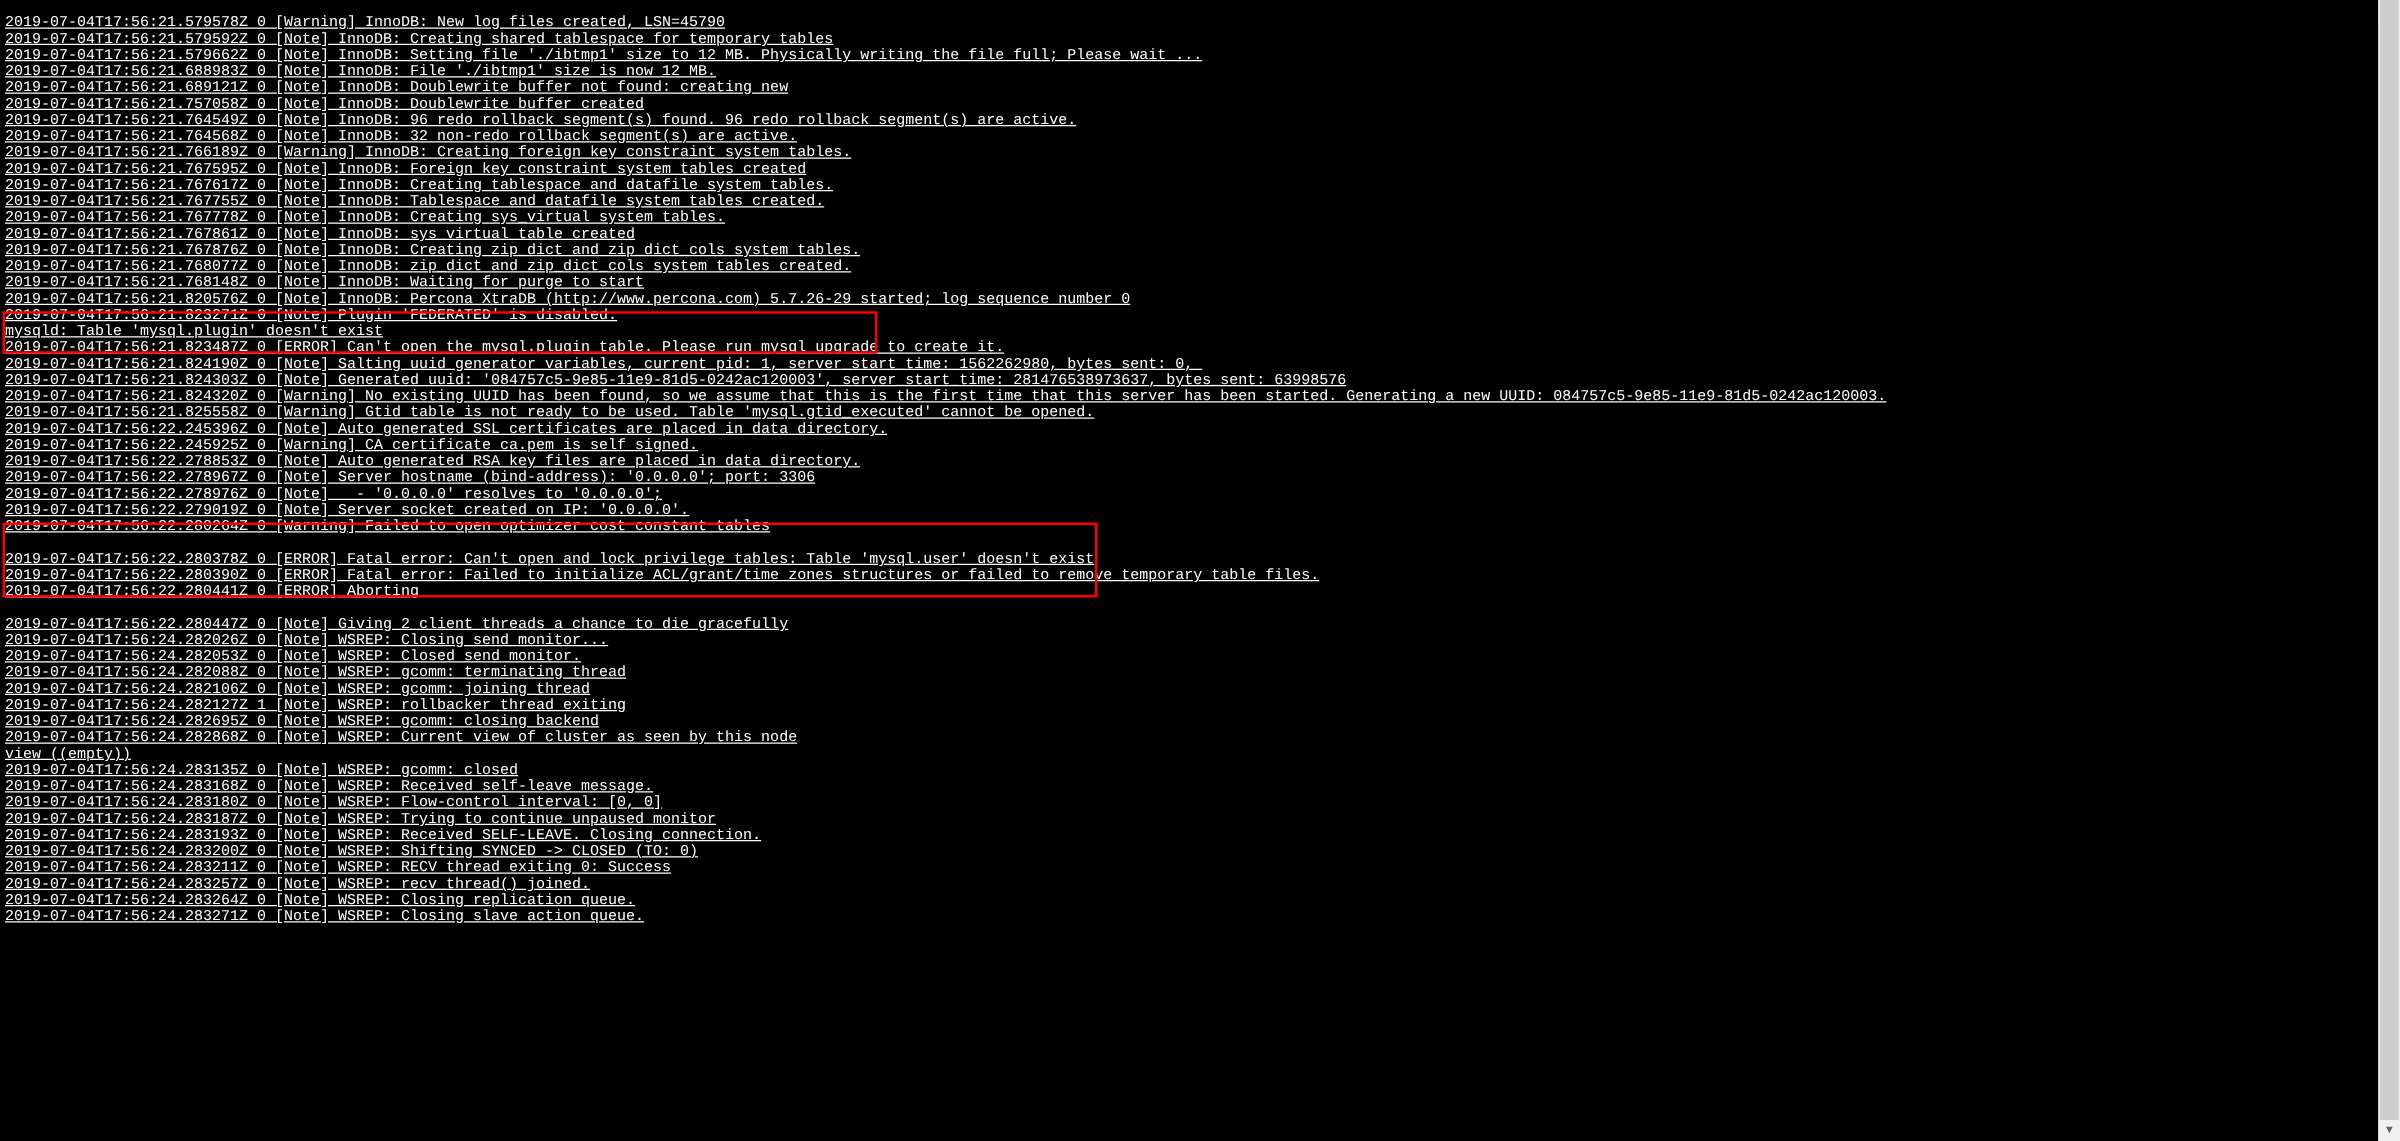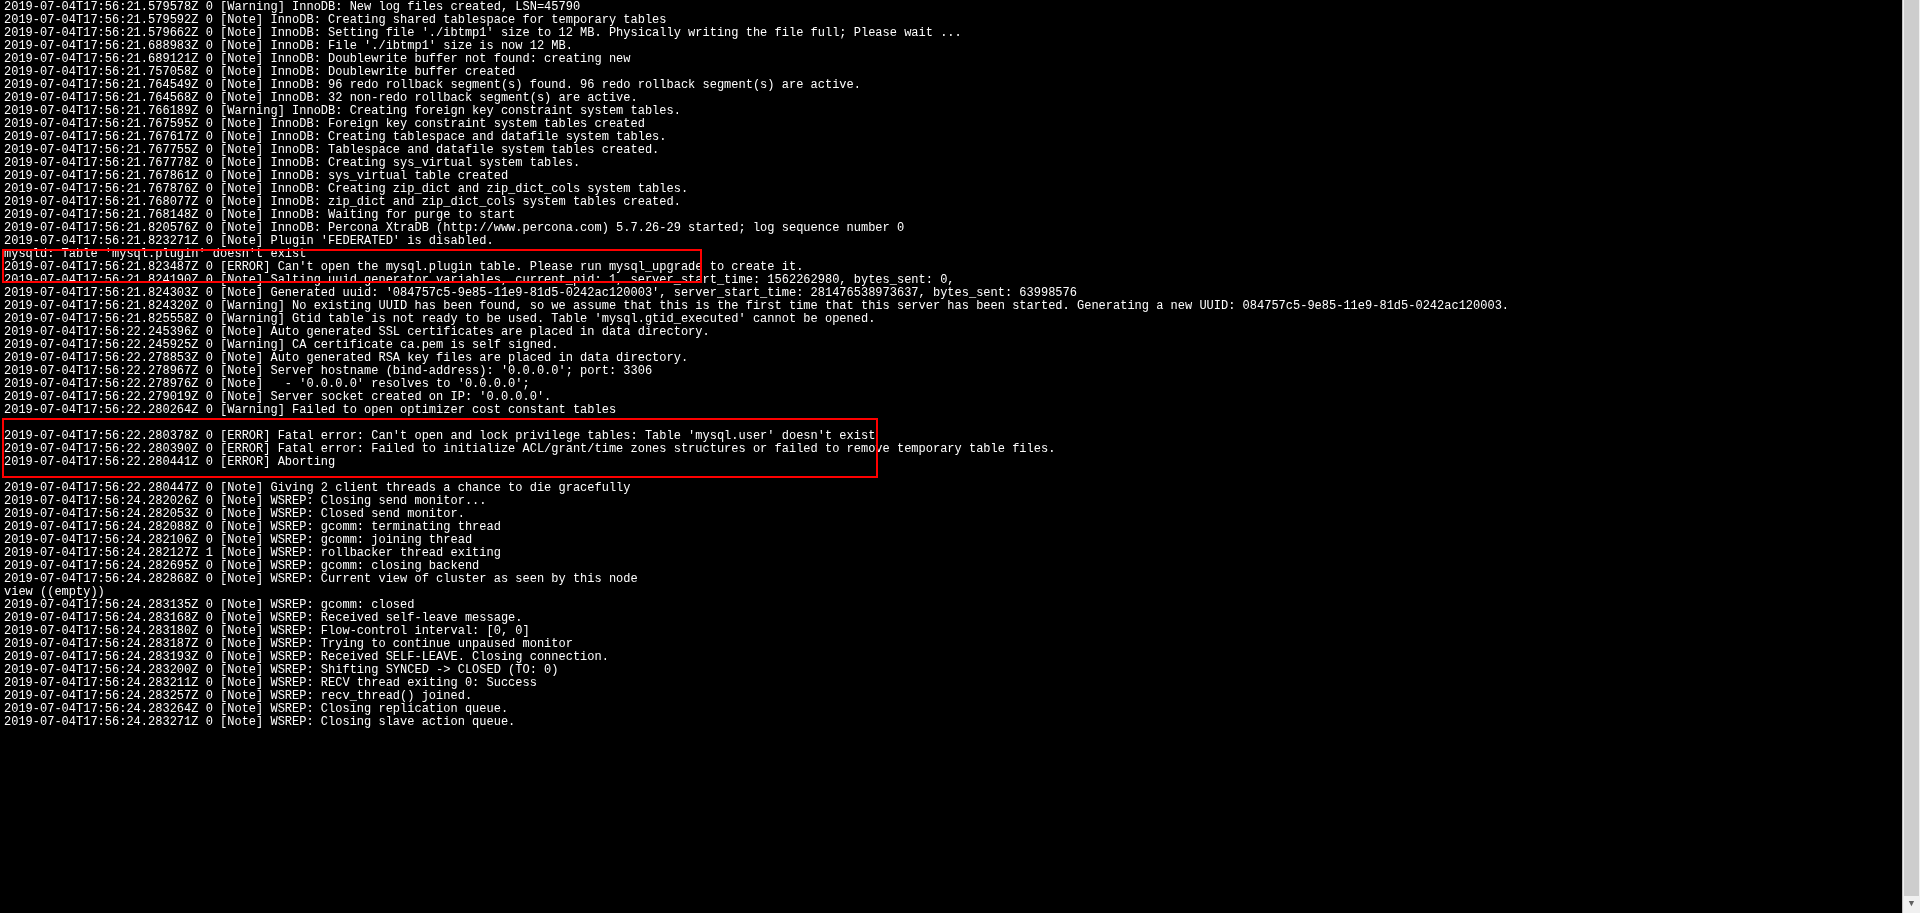--- a/index.html
+++ b/index.html
@@ -9,23 +9,24 @@
     color: #fff;
     font-family: "Consolas", "Courier New", monospace;
     font-size: 12px;
     line-height: 13px;
     overflow-x: hidden;
     height: 913px;
     width: 1920px;
   }
   .terminal {
     white-space: pre;
-    padding: 1px 4px;
+    padding: 12px 4px;
     position: relative;
     width: 1903px; 
+    text-decoration: underline;
   }
   .line {
     display: block;
     min-height: 13px;
   }
   .highlight-box {
     position: absolute;
     border: 2px solid #ff0000;
     background: transparent;
     pointer-events: none;

